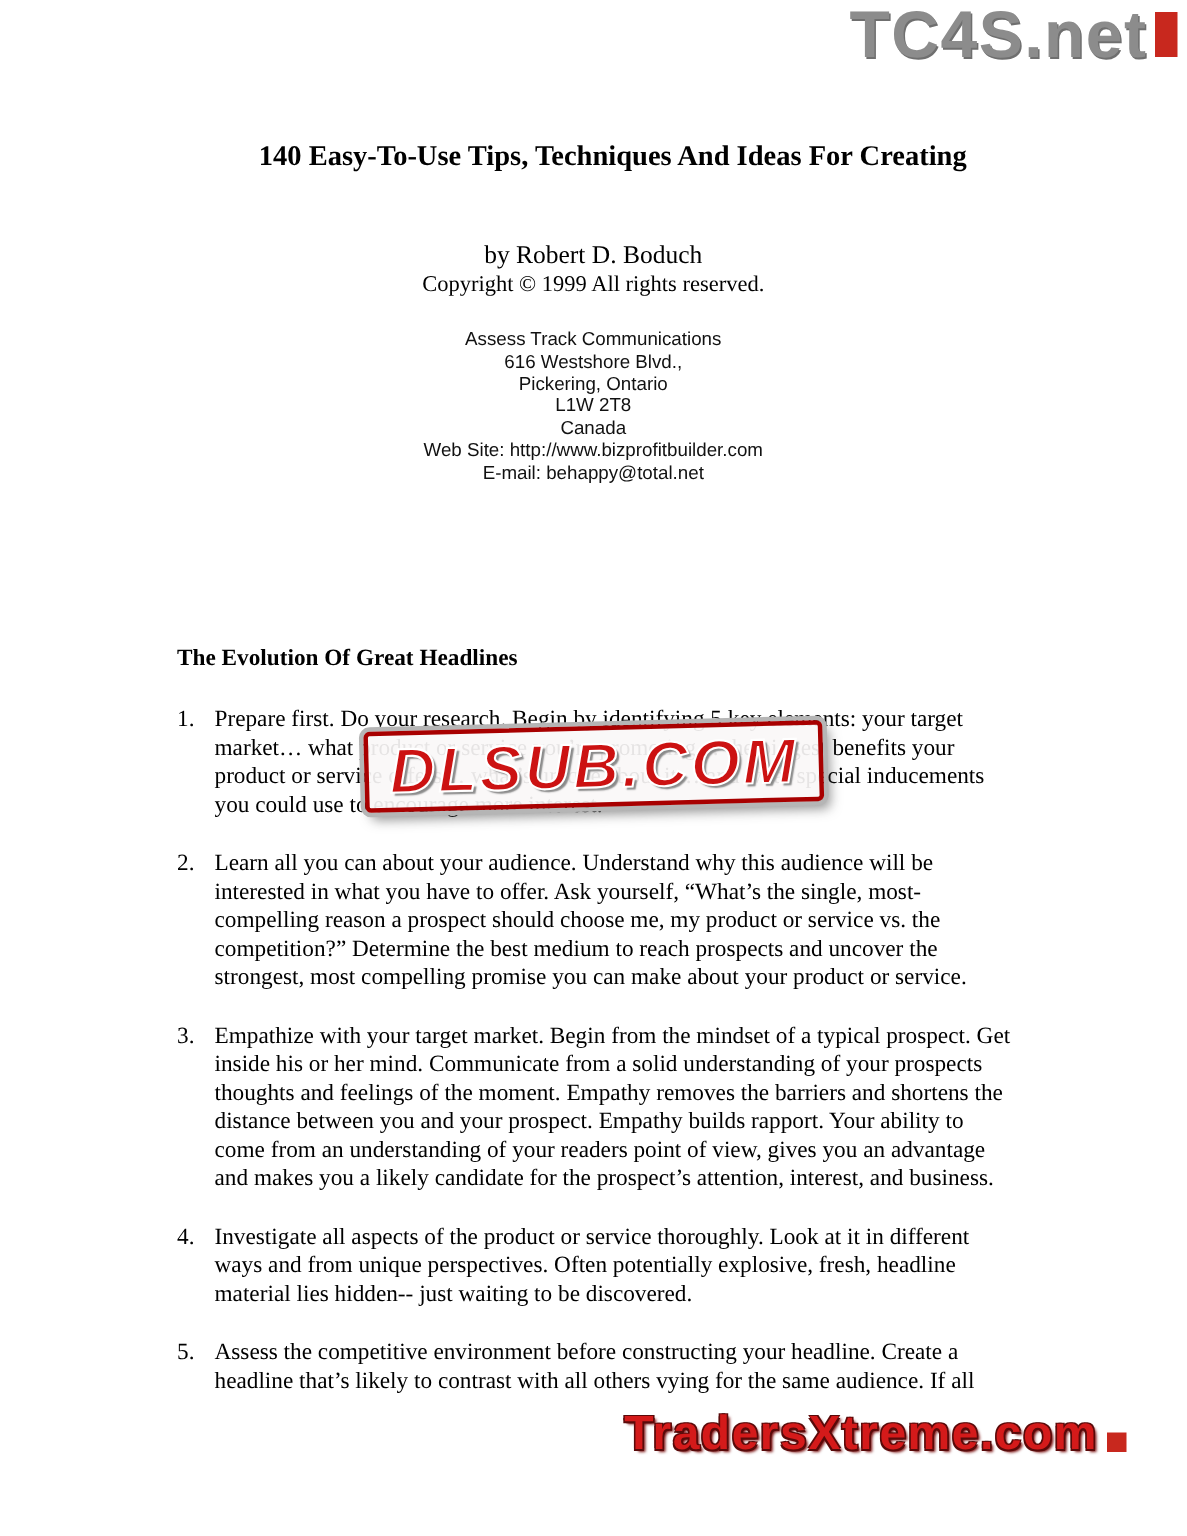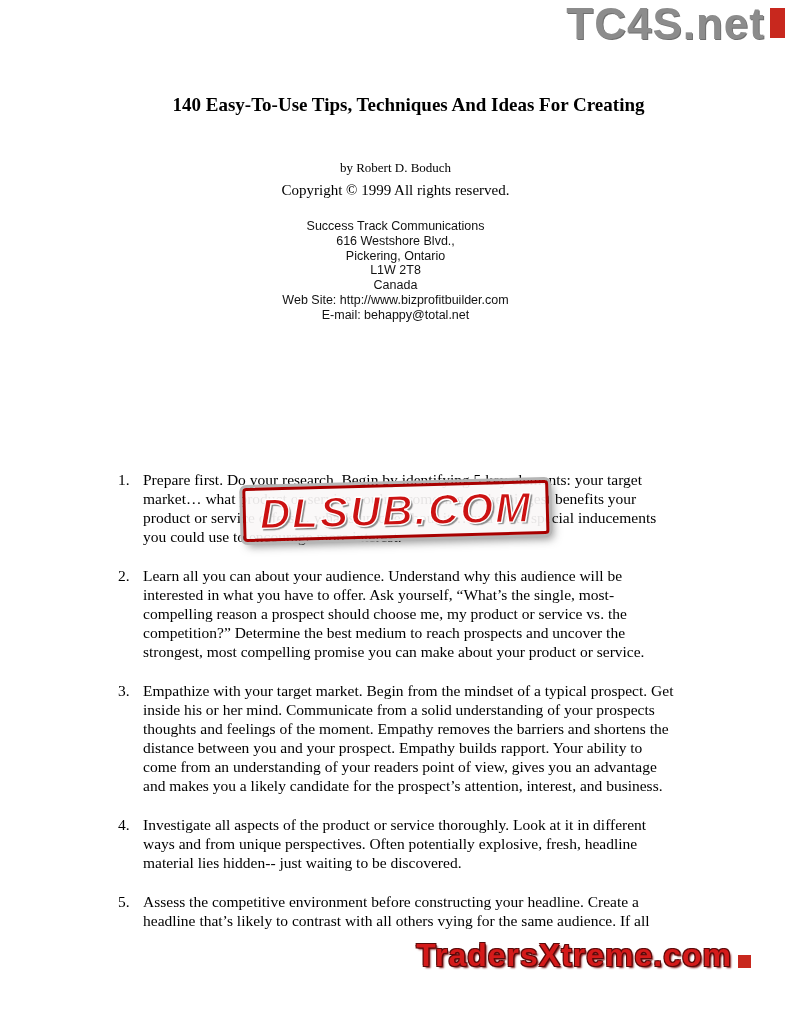--- a/index.html
+++ b/index.html
@@ -25,21 +25,21 @@
   }
   .red-block-top{
     position:absolute;top:8px;right:6px;
     width:15px;height:30px;background:#c8281e;
   }
   
   .title{
     position:absolute;top:92px;left:0;width:100%;
     text-align:center;font-weight:bold;font-size:19px;line-height:26px;padding-left:13px;
   }
-  .byline{position:absolute;top:160px;left:0;width:100%;text-align:center;font-size:13px;}
+  .byline{position:absolute;top:160px;left:0;width:100%;text-align:center;font-size:17px;}
   .copyright{position:absolute;top:182px;left:0;width:100%;text-align:center;font-size:15px;}
   .contact{
     position:absolute;top:219px;left:0;width:100%;
     text-align:center;
     font-family:"Liberation Sans", sans-serif;
     font-size:12.5px;line-height:14.8px;color:#111;
   }
   
   .heading{position:absolute;top:430px;left:118px;font-weight:bold;font-size:15.5px;}
   .list{position:absolute;top:470px;left:118px;width:558px;}
@@ -95,29 +95,30 @@
   <div class="red-block-top"></div>
 
   <div class="title">
     <div>140 Easy-To-Use Tips, Techniques And Ideas For Creating</div>
   </div>
 
   <div class="byline">by Robert D. Boduch</div>
   <div class="copyright">Copyright © 1999 All rights reserved.</div>
 
   <div class="contact">
-    <div>Success Track Communications</div>
+    <div>Assess Track Communications</div>
     <div>616 Westshore Blvd.,</div>
     <div>Pickering, Ontario</div>
     <div>L1W 2T8</div>
     <div>Canada</div>
     <div>Web Site: http://www.bizprofitbuilder.com</div>
     <div>E-mail: behappy@total.net</div>
   </div>
 
+  <div class="heading">The Evolution Of Great Headlines</div>
 
   <div class="list">
     <div class="item">
       <span class="num">1.</span>
       <span class="txt">Prepare first. Do your research. Begin by identifying 5 key elements: your target market… what product or service you’re promoting… the biggest benefits your product or service offers… what’s unique about it… and what special inducements you could use to encourage more interest.</span>
     </div>
     <div class="item">
       <span class="num">2.</span>
       <span class="txt">Learn all you can about your audience. Understand why this audience will be interested in what you have to offer. Ask yourself, “What’s the single, most-compelling reason a prospect should choose me, my product or service vs. the competition?” Determine the best medium to reach prospects and uncover the strongest, most compelling promise you can make about your product or service.</span>
     </div>

